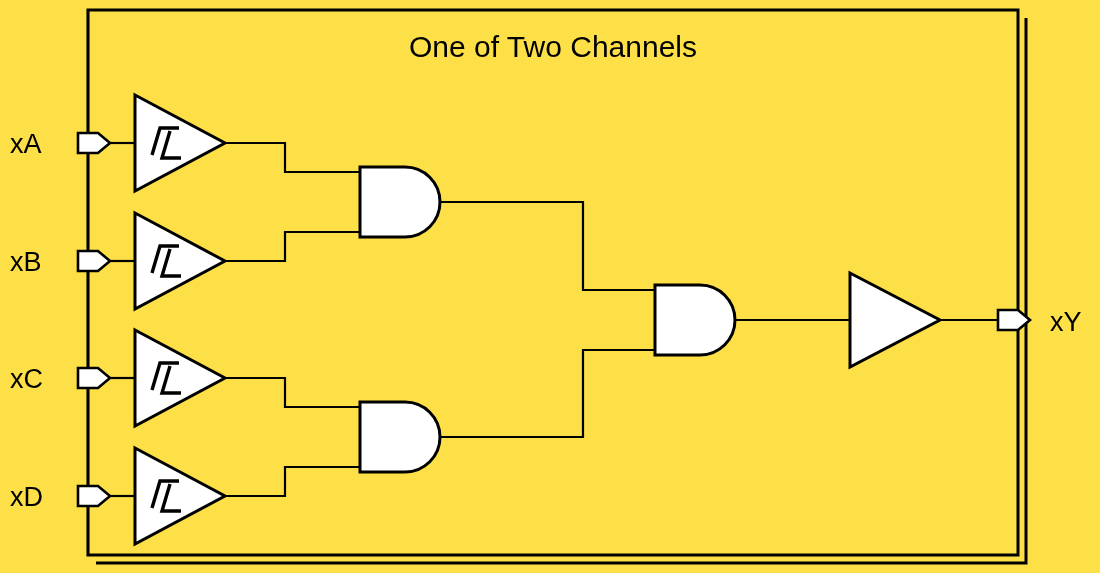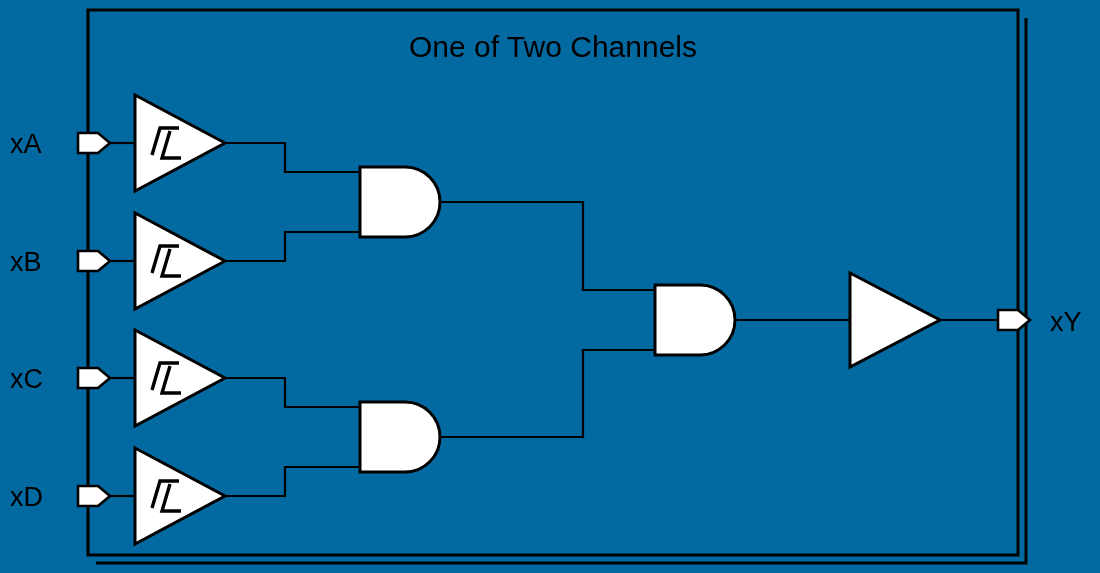--- a/index.html
+++ b/index.html
@@ -7,21 +7,21 @@
     padding: 0;
     background: #ffffff;
   }
   body {
     font-family: "Liberation Sans", sans-serif;
   }
   #schematic-root {
     position: relative;
     width: 1100px;
     height: 573px;
-    background: #0369a1;
+    background: #fde047;
     overflow: hidden;
   }
   svg.diagram {
     display: block;
     width: 1100px;
     height: 573px;
   }
   .wire {
     stroke: #000000;
     stroke-width: 2.2;

